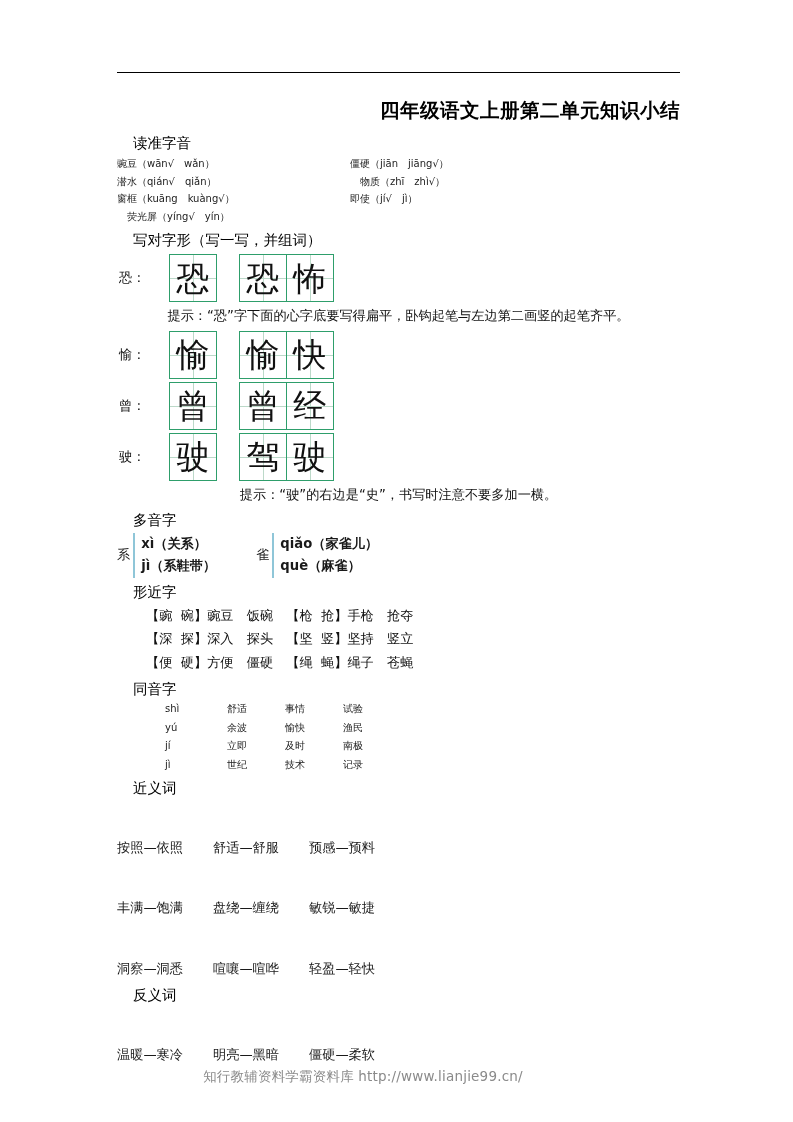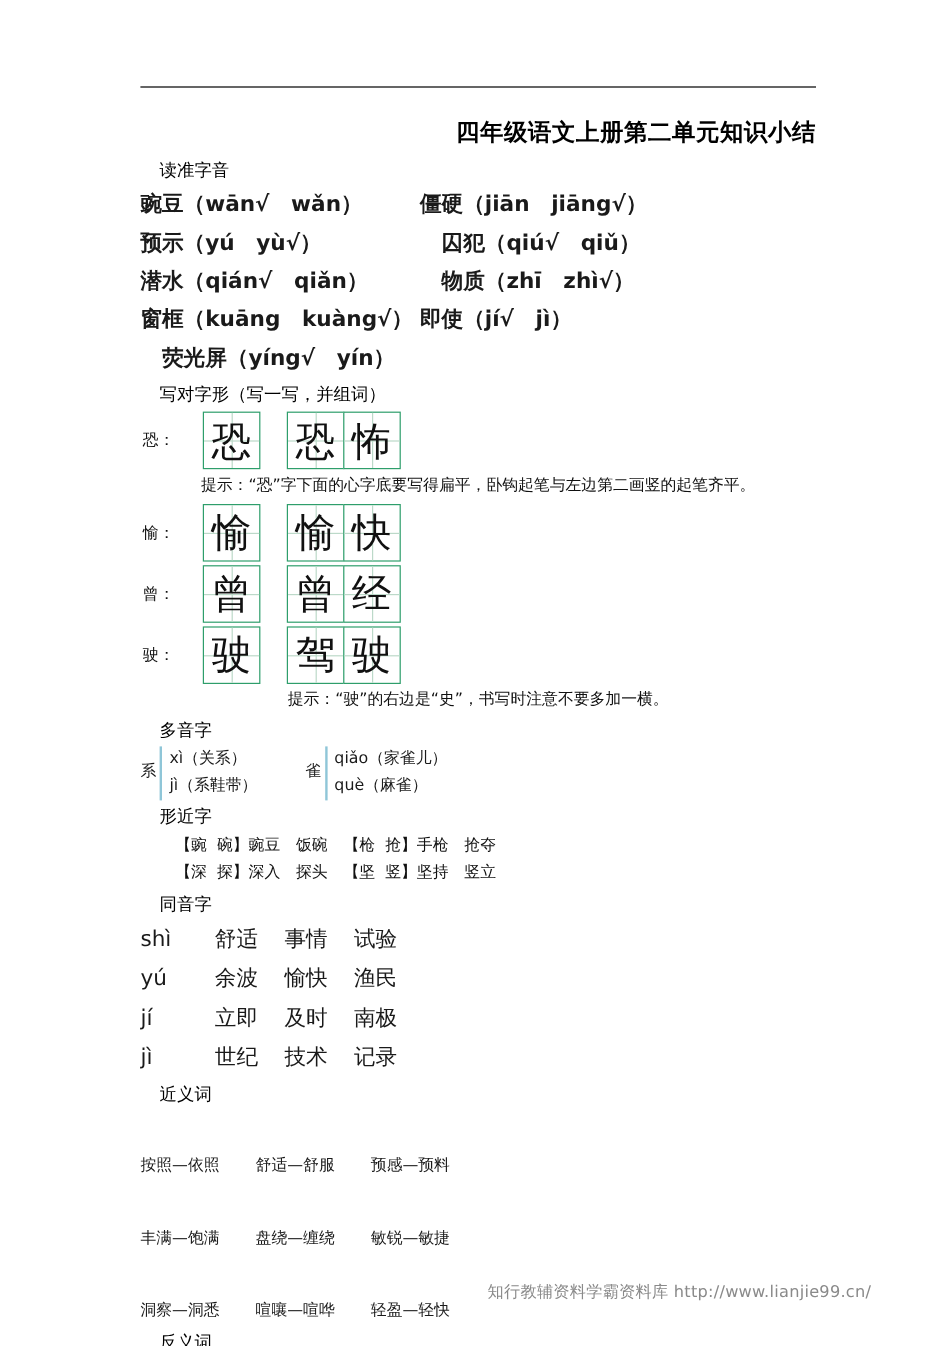--- a/index.html
+++ b/index.html
@@ -52,25 +52,24 @@
   .section-head {
     font-size: 14.5px;
     font-weight: 400;
     color: #000;
     padding-left: 16px;
     line-height: 1.55;
     margin-top: 3px;
   }
 
   .pinyin-row {
-    font-size: 18px;
+    font-size: 10px;
     line-height: 1.78;
     display: flex;
     white-space: pre;
-    font-weight: bold;
   }
   .pinyin-row .colA { width: 233px; display: inline-block; }
 
   
   .char-row {
     display: flex;
     align-items: center;
     margin: 3px 0 2px 0;
   }
   .char-label {
@@ -129,50 +128,51 @@
     margin-top: 1px;
   }
   .poly-item { display: flex; align-items: center; margin-right: 40px; }
   .poly-char { margin-right: 3px; }
   .poly-brace {
     width: 2px;
     align-self: stretch;
     background: #8fc6d8;
     margin-right: 6px;
   }
-  .poly-readings div { white-space: pre; line-height: 1.72; }
+  .poly-readings div { white-space: pre; line-height: 1.72; font-weight: bold; }
 
   
   .list-line {
     font-size: 13.2px;
     line-height: 1.8;
     white-space: pre;
     color: #111;
     margin-left: 29px;
   }
 
   .homo-line {
-    font-size: 18px;
+    font-size: 10px;
     line-height: 1.85;
     display: flex;
     white-space: pre;
+    margin-left: 48px;
   }
   .homo-py { width: 62px; display: inline-block; }
   .homo-w  { width: 58px; display: inline-block; }
 
   .pair-line { font-size: 13.2px; line-height: 1.85; display: flex; white-space: pre; }
   .pair-cell { width: 96px; display: inline-block; margin-top: 36px; }
 
   
   .footer {
     position: absolute;
     left: 0;
     top: 1068px;
     width: 726px;
-    text-align: right;
+    text-align: center;
     font-size: 13.5px;
     color: #8a8a8a;
     letter-spacing: 0.2px;
   }
 </style>
 </head>
 <body>
 
 <div class="page">
 
@@ -181,24 +181,20 @@
   <div class="content">
 
     <div class="doc-title">四年级语文上册第二单元知识小结</div>
 
     <div class="section-head">读准字音</div>
 
     <div>
       <div class="pinyin-row">
         <span class="colA">豌豆（wān√　wǎn）</span>
         <span>僵硬（jiān　jiāng√）</span>
-      </div>
-      <div class="pinyin-row">
-        <span class="colA">预示（yú　yù√）</span>
-        <span>　囚犯（qiú√　qiǔ）</span>
       </div>
       <div class="pinyin-row">
         <span class="colA">潜水（qián√　qiǎn）</span>
         <span>　物质（zhī　zhì√）</span>
       </div>
       <div class="pinyin-row">
         <span class="colA">窗框（kuāng　kuàng√）</span>
         <span>即使（jí√　jì）</span>
       </div>
       <div class="pinyin-row">
@@ -304,20 +300,21 @@
           <div>qiǎo（家雀儿）</div>
           <div>què（麻雀）</div>
         </span>
       </span>
     </div>
 
     <div class="section-head">形近字</div>
     <div>
       <div class="list-line">【豌  碗】豌豆　饭碗　【枪  抢】手枪　抢夺</div>
       <div class="list-line">【深  探】深入　探头　【坚  竖】坚持　竖立</div>
+      <div class="list-line">【便  硬】方便　僵硬　【绳  蝇】绳子　苍蝇</div>
     </div>
 
     <div class="section-head">同音字</div>
     <div>
       <div class="homo-line">
         <span class="homo-py">shì</span>
         <span class="homo-w">舒适</span>
         <span class="homo-w">事情</span>
         <span class="homo-w">试验</span>
       </div>

